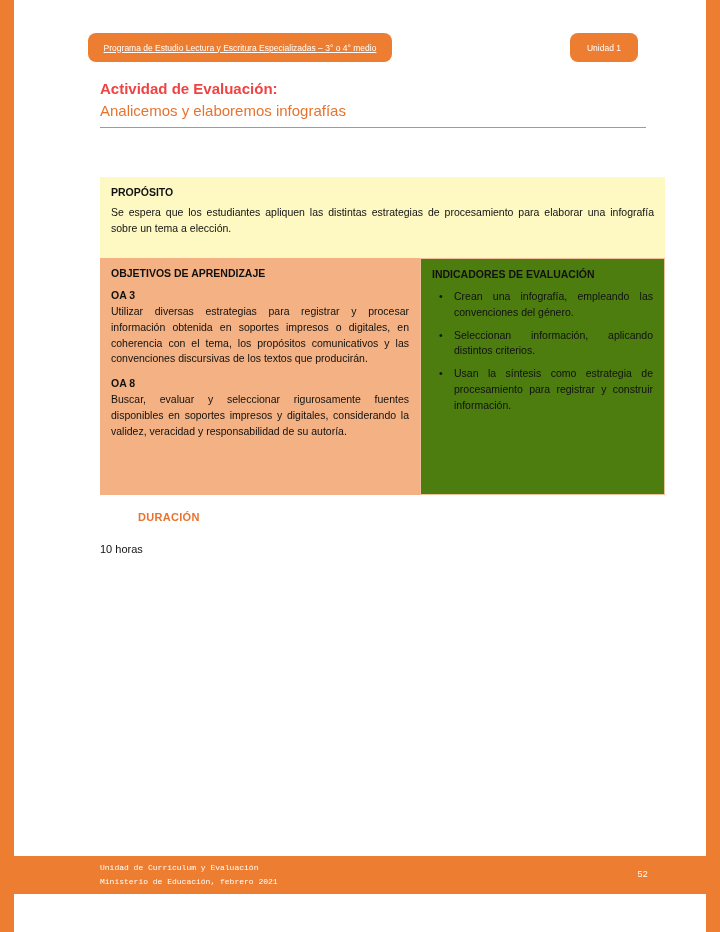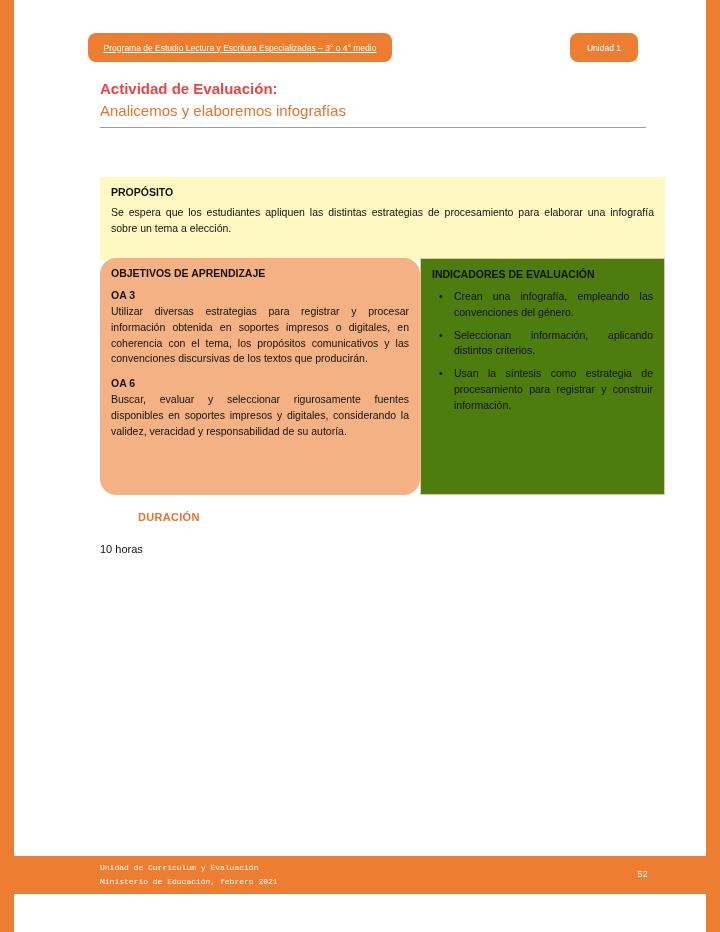--- a/index.html
+++ b/index.html
@@ -29,21 +29,21 @@
     background:#fef9c3;padding:9px 11px 12px 11px;min-height:83px;
   }
   .block-heading{font-size:10.5px;font-weight:bold;color:#111111;}
   .proposito-body{font-size:10.5px;line-height:1.5;text-align:justify;margin-top:7px;color:#111111;}
 
   .columns{
     position:absolute;left:100px;top:258px;width:565px;display:flex;align-items:stretch;
     min-height:237px;
   }
   .col-oa{
-    width:320px;flex:0 0 320px;box-sizing:border-box;background:#F4B183;padding:9px 11px;border-radius:16px;
+    width:320px;flex:0 0 320px;box-sizing:border-box;background:#F4B183;padding:9px 11px;
   }
   .col-ind{
     flex:1;box-sizing:border-box;background:#4d7c0f;border:1px solid #F0C09C;padding:9px 11px;
   }
   .oa-code{font-size:10.5px;font-weight:bold;margin-top:10px;color:#111111;}
   .oa-text{font-size:10.5px;line-height:1.5;text-align:justify;margin-top:3px;color:#111111;}
   .bullets{margin-top:9px;}
   .bullet-row{display:flex;font-size:10.5px;line-height:1.5;margin-bottom:7px;color:#111111;}
   .bullet-glyph{flex:0 0 22px;box-sizing:border-box;padding-left:7px;}
   .bullet-text{flex:1;text-align:justify;}
@@ -83,21 +83,21 @@
   <div class="proposito-body">Se espera que los estudiantes apliquen las distintas estrategias de procesamiento para elaborar una infografía sobre un tema a elección.</div>
 </div>
 
 <div class="columns">
   <div class="col-oa">
     <div class="block-heading">OBJETIVOS DE APRENDIZAJE</div>
 
     <div class="oa-code">OA 3</div>
     <div class="oa-text">Utilizar diversas estrategias para registrar y procesar información obtenida en soportes impresos o digitales, en coherencia con el tema, los propósitos comunicativos y las convenciones discursivas de los textos que producirán.</div>
 
-    <div class="oa-code">OA 6</div>
+    <div class="oa-code">OA 8</div>
     <div class="oa-text">Buscar, evaluar y seleccionar rigurosamente fuentes disponibles en soportes impresos y digitales, considerando la validez, veracidad y responsabilidad de su autoría.</div>
   </div>
 
   <div class="col-ind">
     <div class="block-heading">INDICADORES DE EVALUACIÓN</div>
     <div class="bullets">
       <div class="bullet-row">
         <span class="bullet-glyph">•</span>
         <span class="bullet-text">Crean una infografía, empleando las convenciones del género.</span>
       </div>

